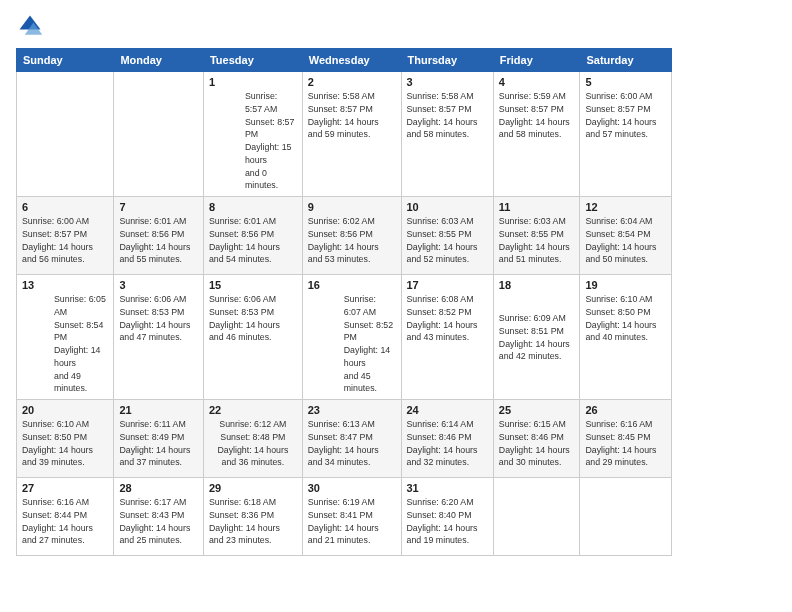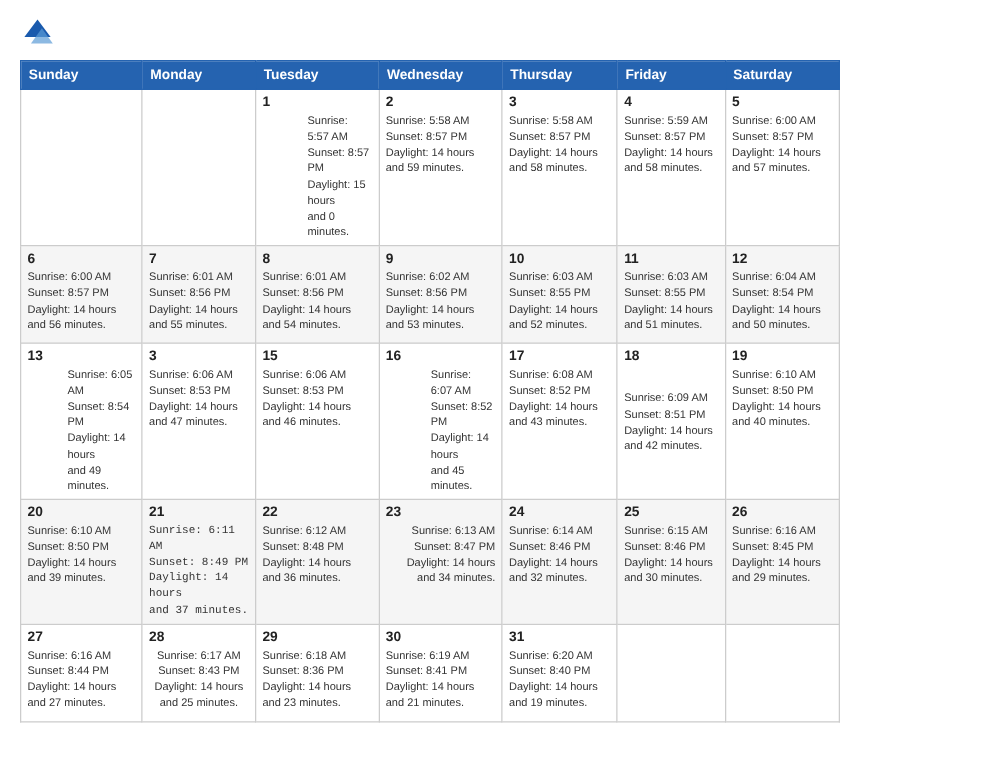--- a/index.html
+++ b/index.html
@@ -269,35 +269,35 @@
         <tr>
           <td>
             <div class="day-num">20</div>
             <div class="day-detail" style="white-space: pre-line;">Sunrise: 6:10 AM
 Sunset: 8:50 PM
 Daylight: 14 hours
 and 39 minutes.</div>
           </td>
           <td>
             <div class="day-num">21</div>
-            <div class="day-detail" style="white-space: pre-line; font-family: Liberation Mono, monospace;">Sunrise: 6:11 AM
+            <div class="day-detail" style="white-space: pre-line;">Sunrise: 6:11 AM
 Sunset: 8:49 PM
 Daylight: 14 hours
 and 37 minutes.</div>
           </td>
           <td>
             <div class="day-num">22</div>
-            <div class="day-detail" style="white-space: pre-line;">Sunrise: 6:12 AM
+            <div class="day-detail" style="white-space: pre-line; text-align: center;">Sunrise: 6:12 AM
 Sunset: 8:48 PM
 Daylight: 14 hours
 and 36 minutes.</div>
           </td>
           <td>
             <div class="day-num">23</div>
-            <div class="day-detail" style="white-space: pre-line; text-align: right;">Sunrise: 6:13 AM
+            <div class="day-detail" style="white-space: pre-line;">Sunrise: 6:13 AM
 Sunset: 8:47 PM
 Daylight: 14 hours
 and 34 minutes.</div>
           </td>
           <td>
             <div class="day-num">24</div>
             <div class="day-detail" style="white-space: pre-line;">Sunrise: 6:14 AM
 Sunset: 8:46 PM
 Daylight: 14 hours
 and 32 minutes.</div>
@@ -320,21 +320,21 @@
         <tr>
           <td>
             <div class="day-num">27</div>
             <div class="day-detail" style="white-space: pre-line;">Sunrise: 6:16 AM
 Sunset: 8:44 PM
 Daylight: 14 hours
 and 27 minutes.</div>
           </td>
           <td>
             <div class="day-num">28</div>
-            <div class="day-detail" style="white-space: pre-line; text-align: center;">Sunrise: 6:17 AM
+            <div class="day-detail" style="white-space: pre-line;">Sunrise: 6:17 AM
 Sunset: 8:43 PM
 Daylight: 14 hours
 and 25 minutes.</div>
           </td>
           <td>
             <div class="day-num">29</div>
             <div class="day-detail" style="white-space: pre-line;">Sunrise: 6:18 AM
 Sunset: 8:36 PM
 Daylight: 14 hours
 and 23 minutes.</div>

